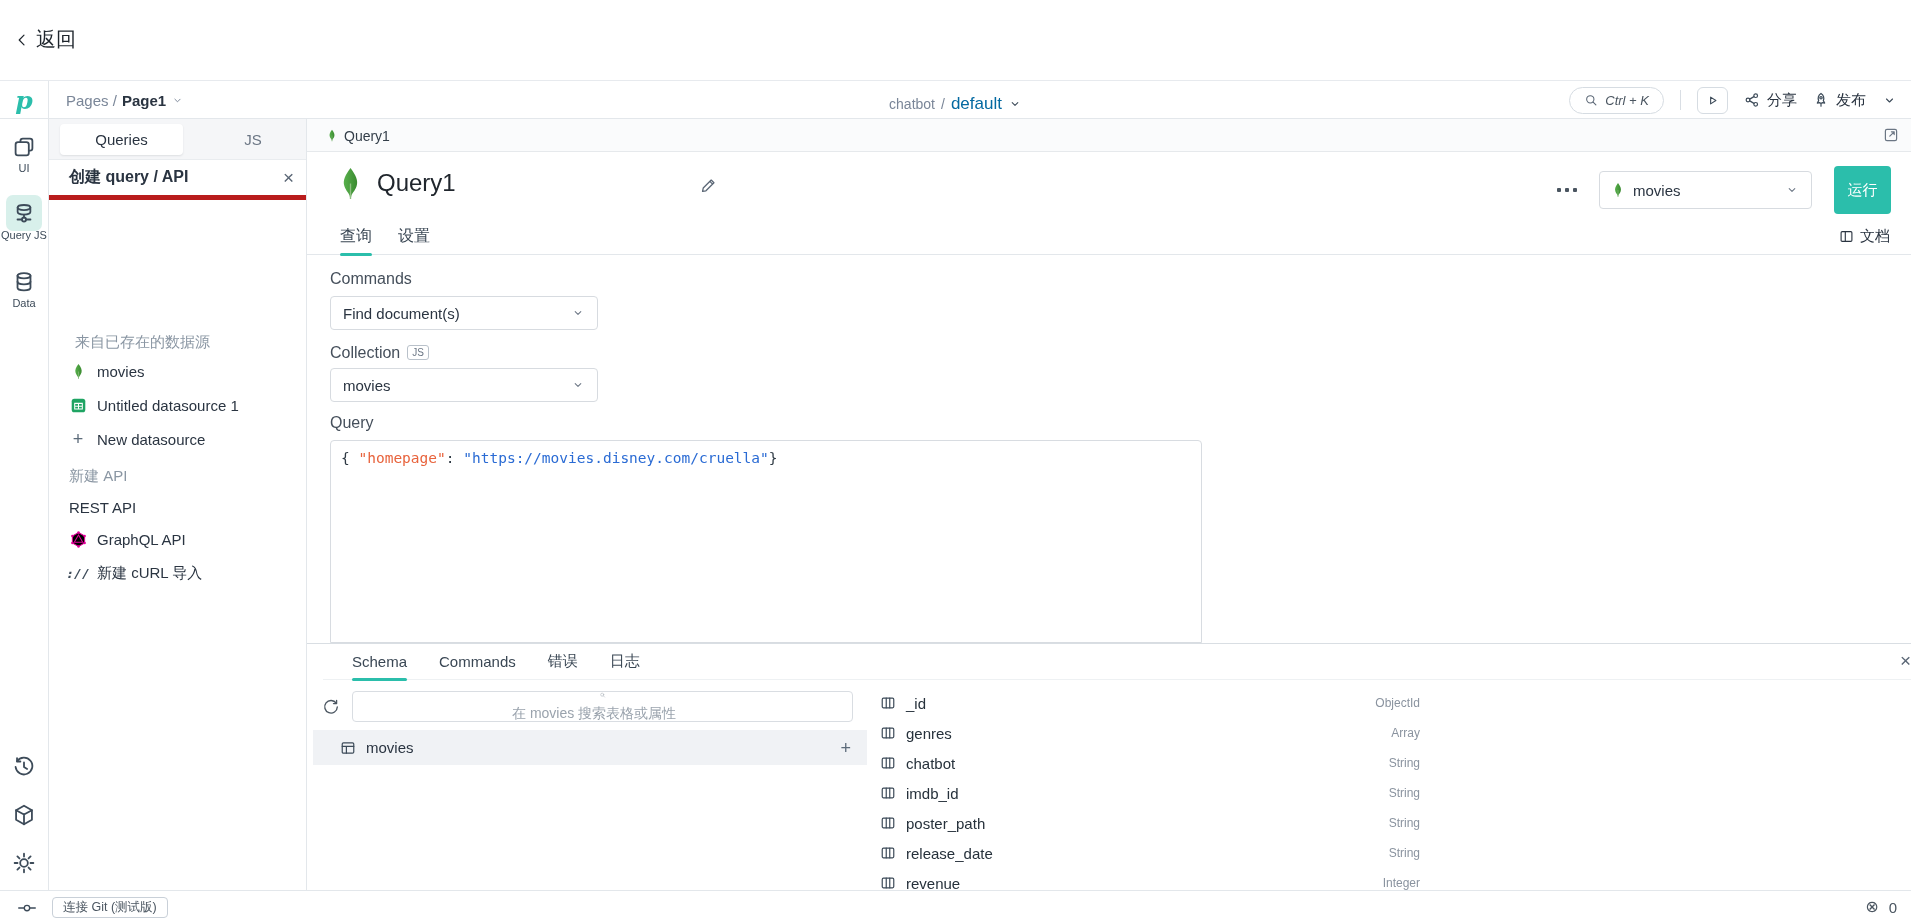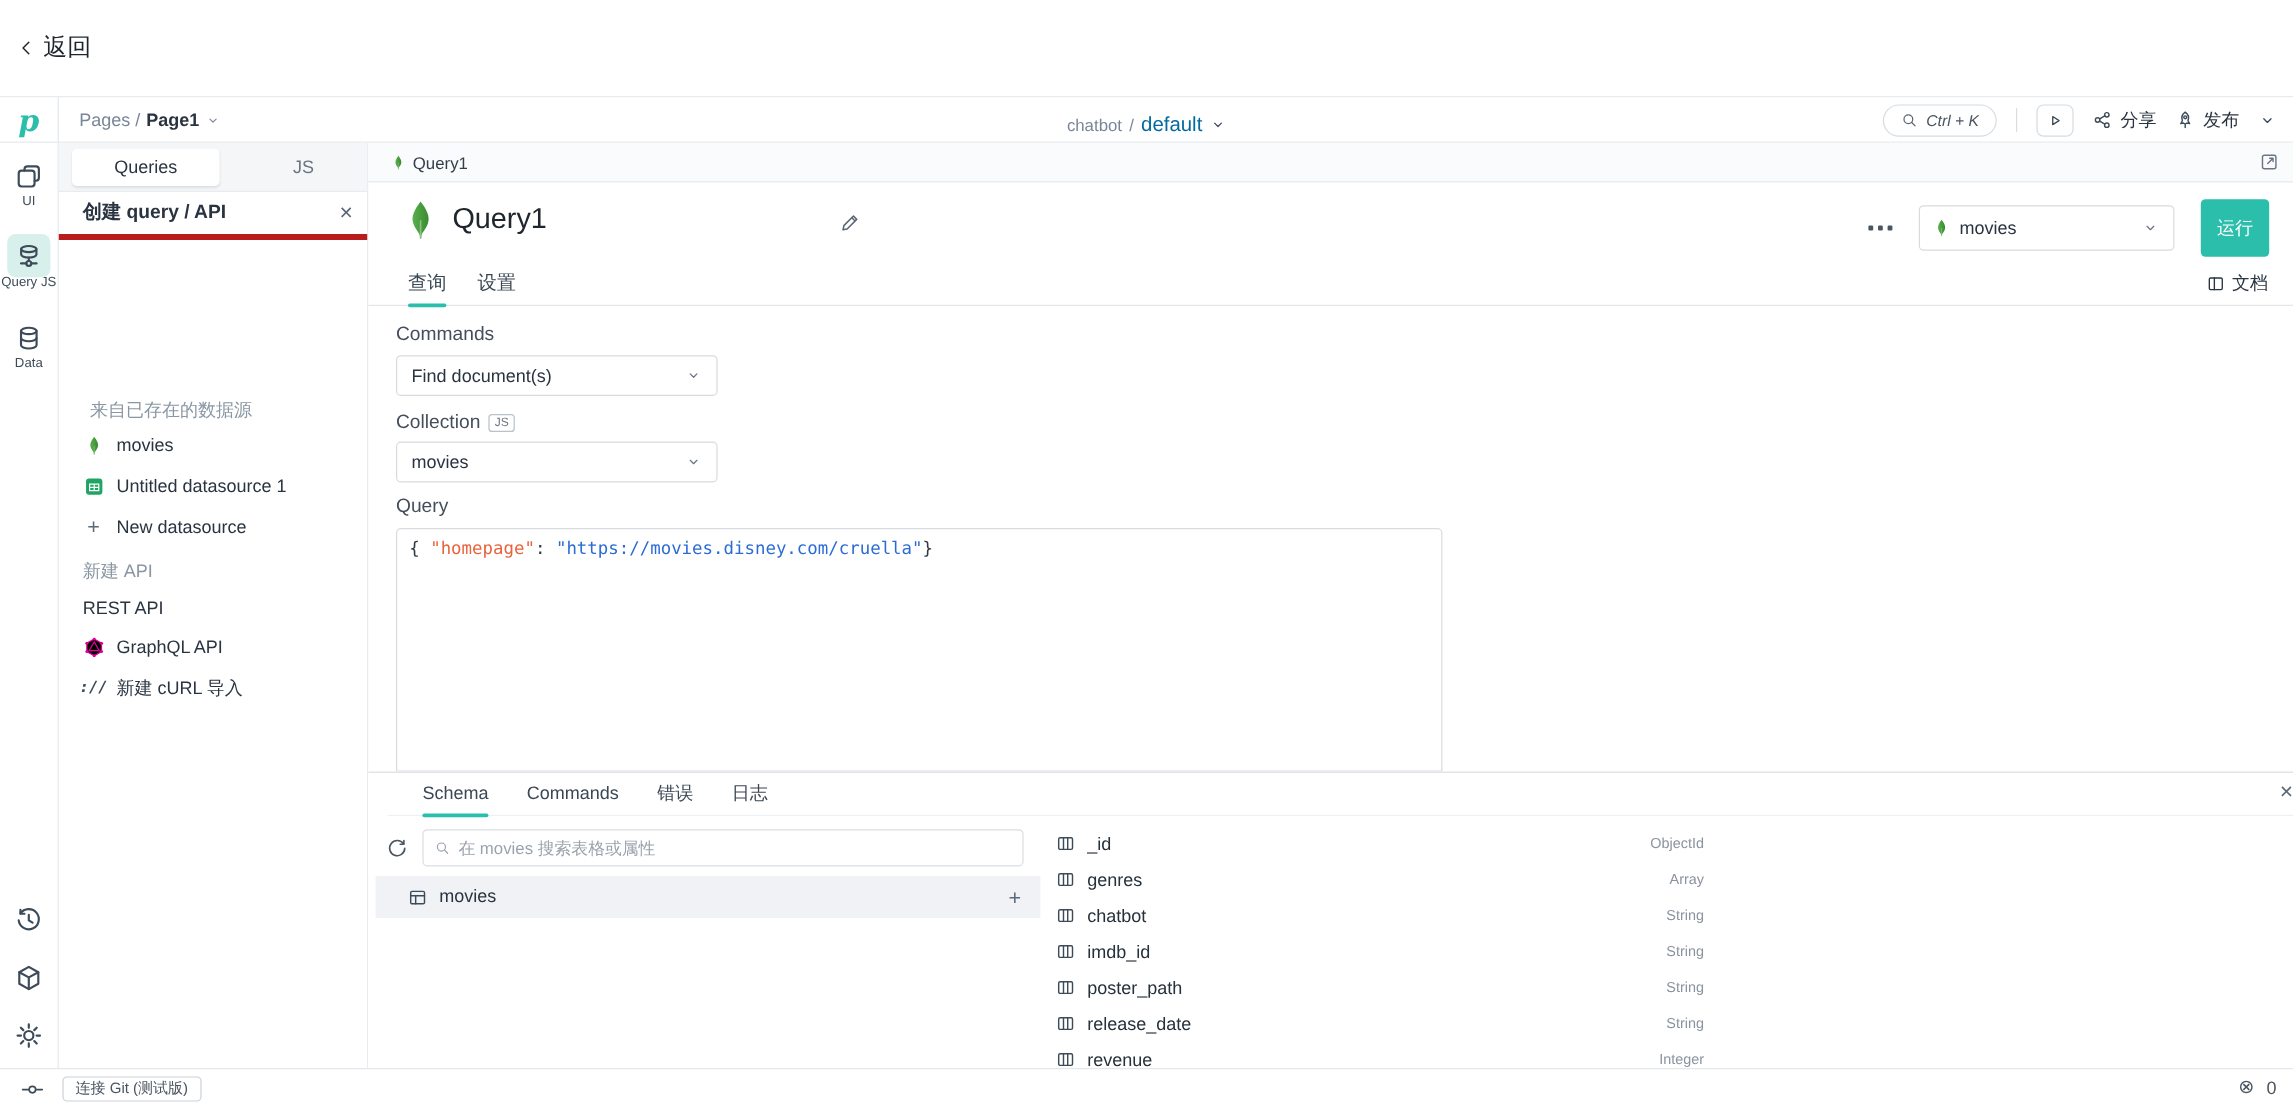--- a/index.html
+++ b/index.html
@@ -80,21 +80,21 @@
   .tok-key { color:#E8633C; }
   .tok-str { color:#2A6BD4; }
 
   
   #bottom-panel { left:0; top:524px; width:1604px; height:247px; background:#fff; border-top:1px solid #D9DEE3; }
   #bp-tabs { left:16px; top:0; width:1604px; height:36px; border-bottom:1px solid #EEF1F3; padding-left:29px; gap:32px; }
   .bptab { position:relative; height:36px; display:flex; align-items:center; font-size:15px; color:#3A4754; cursor:pointer; }
   .bptab.active::after { content:""; position:absolute; left:0; right:0; bottom:-1px; height:3px; background:#2BBEAB; border-radius:2px; }
   #bp-close { position:absolute; right:16px; top:7px; font-size:19px; color:#5A6675; cursor:pointer; line-height:1; }
   #refresh-btn { position:absolute; left:15px; top:54px; color:#4A5560; cursor:pointer; }
-  #schema-search { position:absolute; left:45px; top:47px; width:501px; height:31px; border:1px solid #D9DDE2; border-radius:4px; background:#fff; display:flex; align-items:center; padding:0 9px; gap:7px; color:#9AA3AD; }
+  #schema-search { position:absolute; left:45px; top:47px; width:501px; height:31px; border:1px solid #D9DDE2; border-radius:4px; background:#fff; display:flex; align-items:center; padding:0 9px; gap:7px; color:#9AA3AD;flex-direction:column; }
   #schema-search input { border:none; outline:none; flex:1; font-size:14px; color:#2A3441; font-family:inherit; background:transparent; }
   #schema-search input::placeholder { color:#9AA3AD; }
   #movies-row { position:absolute; left:6px; top:86px; width:554px; height:35px; background:#F0F2F5; display:flex; align-items:center; padding:0 16px 0 27px; gap:10px; font-size:15px; color:#2A3441; cursor:pointer; }
   #movies-row .plus-glyph { margin-left:auto; }
   #fields { position:absolute; left:573px; top:44px; width:540px; }
   .frow { display:flex; align-items:center; height:30px; gap:10px; color:#26313B; font-size:15px; }
   .frow .ficon { color:#3D4B59; }
   .frow .ftype { margin-left:auto; font-size:12px; color:#8A939F; }
 
   

